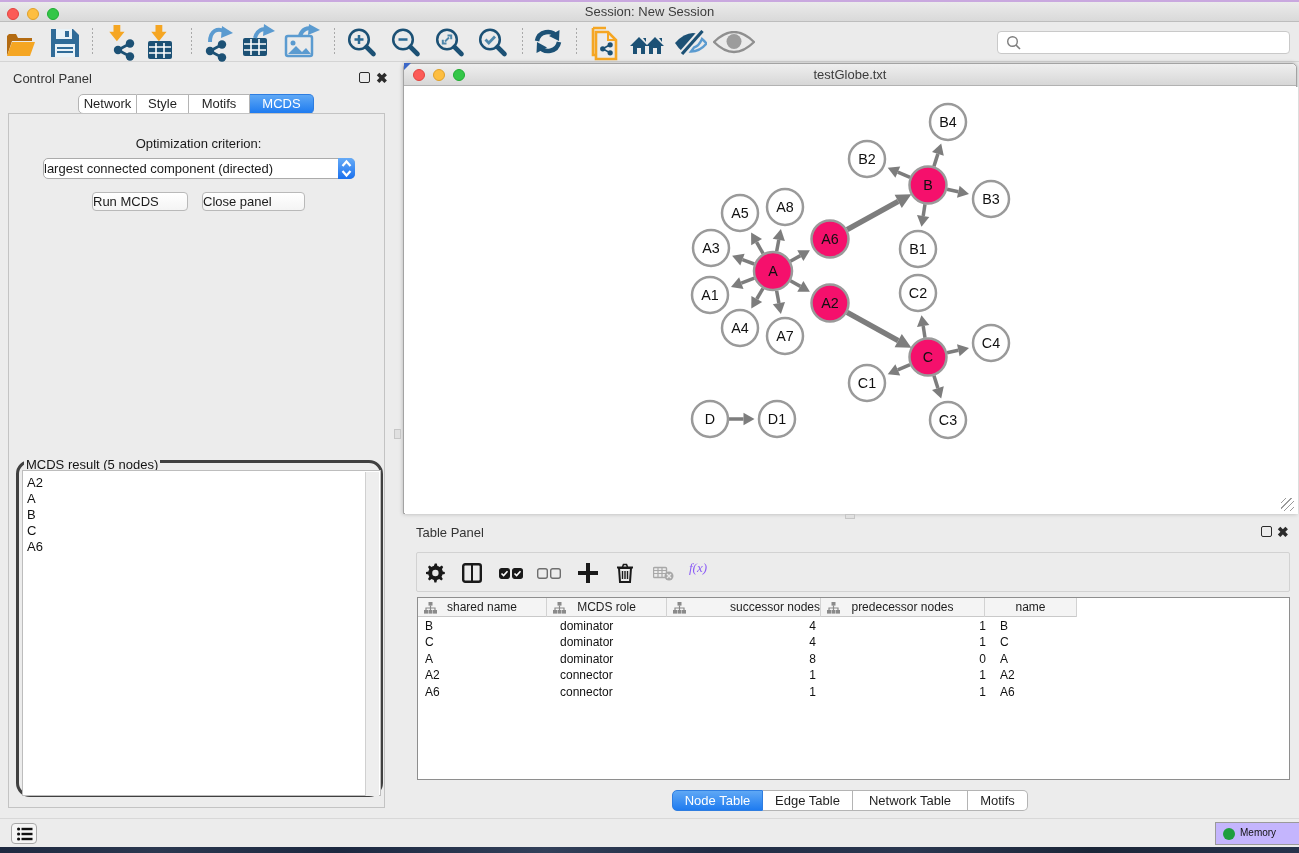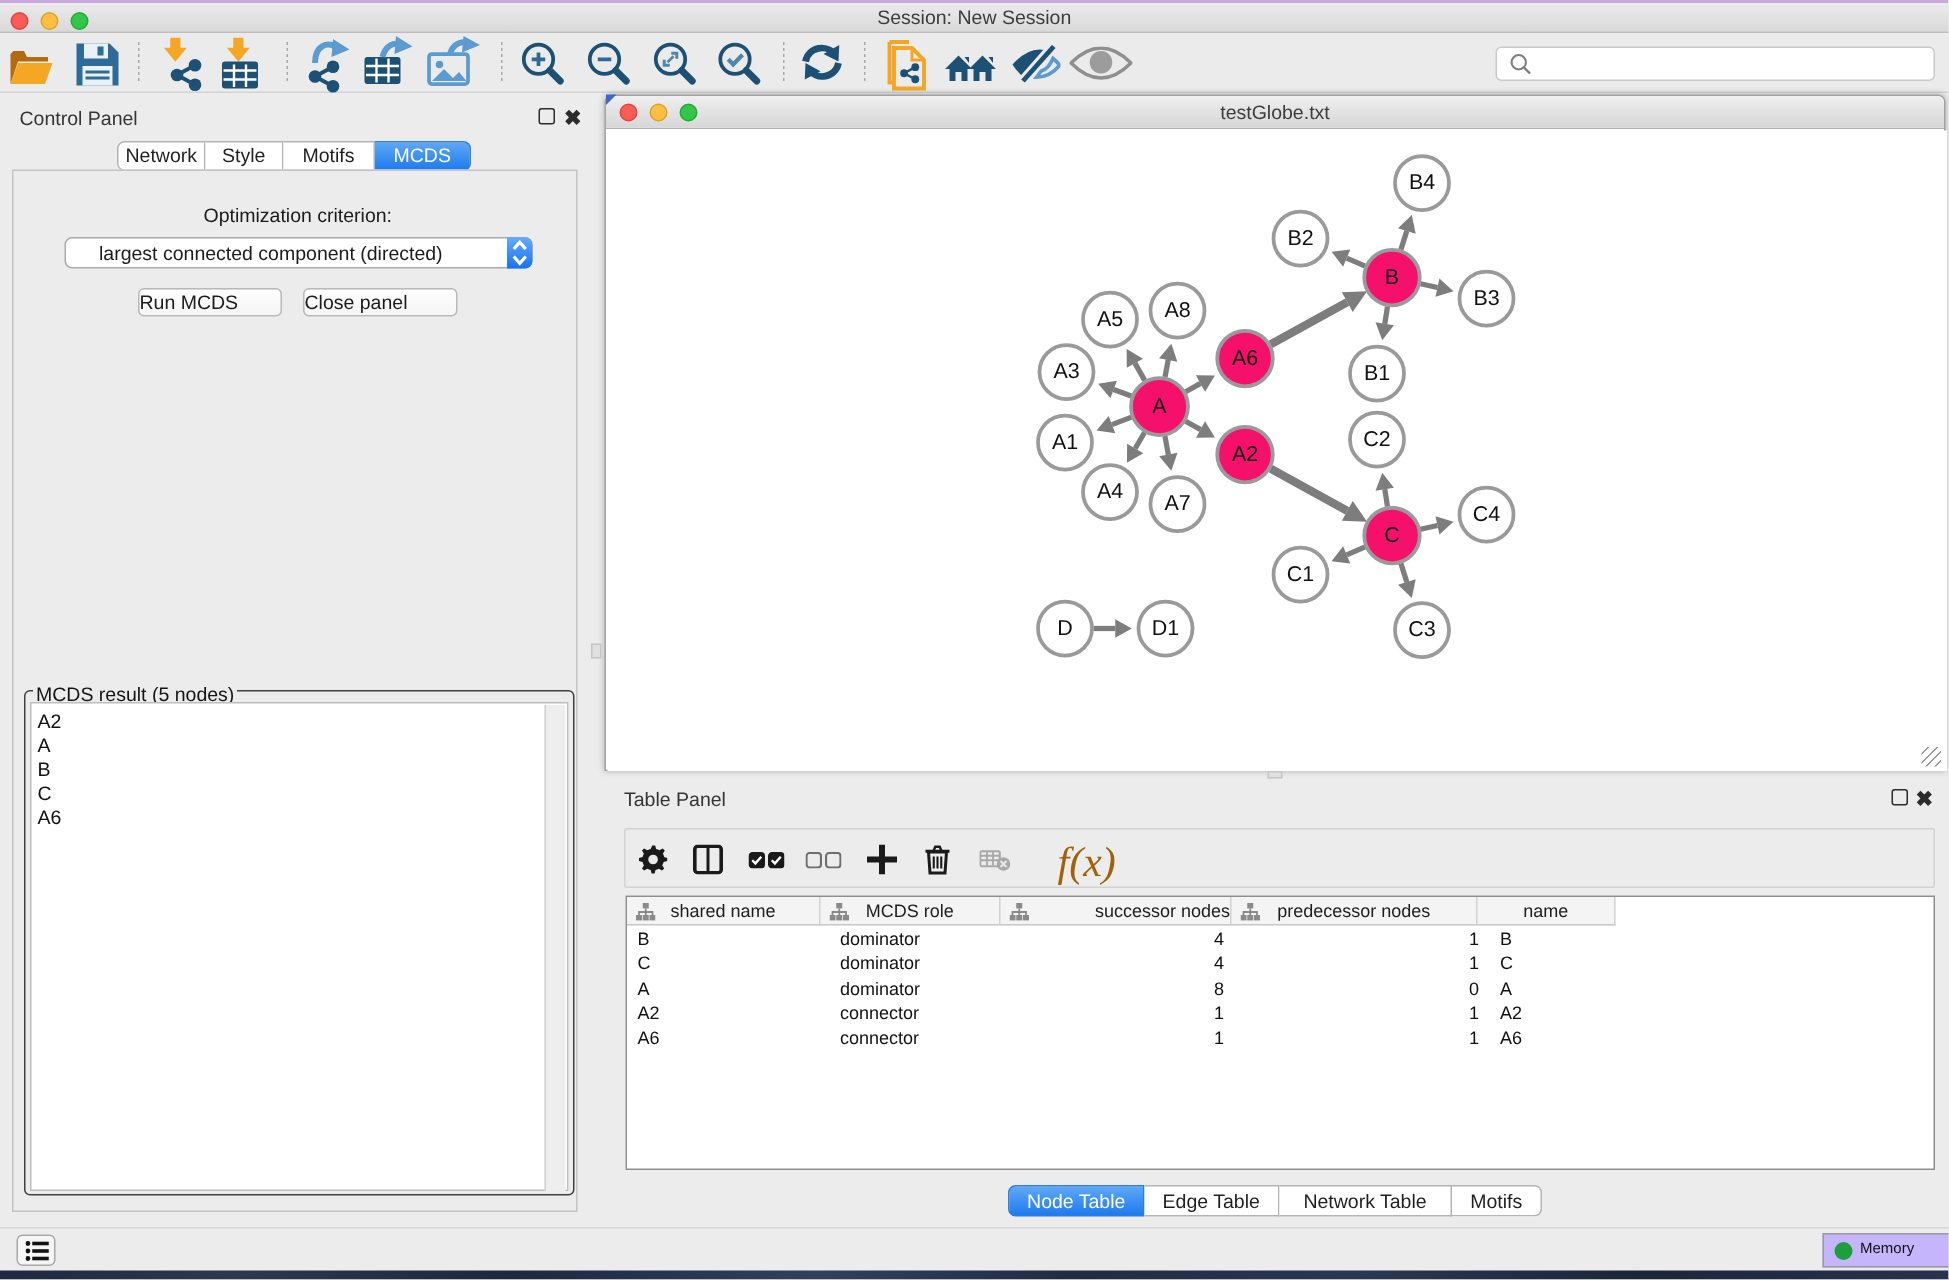--- a/index.html
+++ b/index.html
@@ -27,26 +27,26 @@
 #cp-close { left:376px; top:70px; font-size:14px; font-weight:bold; }
 .tabrow { position:absolute; display:flex; }
 .tab { font-size:13px; color:#1f1f1f; background:#fff; border:1px solid #b4b4b4; border-left:none;
   text-align:center; line-height:18px; height:20px; }
 .tab.first { border-left:1px solid #b4b4b4; border-radius:5px 0 0 5px; }
 .tab.last { border-radius:0 5px 5px 0; }
 .tab.sel { background:linear-gradient(#5fa8f5,#1e7bf0); color:#fff; border-color:#2e7de0; }
 #cp-panel { left:8px; top:113px; width:377px; height:695px; border:1px solid #c3c3c3; background:#ececec; }
 #optlabel { left:0; top:136px; width:397px; text-align:center; font-size:13px; color:#1b1b1b; }
 #combo { left:43px; top:158px; width:312px; height:21px; background:#fff; border:1px solid #ababab;
-  border-radius:5px; font-size:13px; color:#1b1b1b; line-height:19px; padding-left:22px; }
+  border-radius:5px; font-size:13px; color:#1b1b1b; line-height:19px; padding-left:0; }
 #combo .stepper { position:absolute; right:-1px; top:-1px; width:17px; height:21px; border-radius:0 5px 5px 0;
   background:linear-gradient(#66abf7,#1a70ee); }
 .btn { position:absolute; height:19px; background:linear-gradient(#ffffff,#f4f4f4); border:1px solid #b9b9b9;
   border-radius:4px; font-size:13px; color:#1b1b1b; text-align:left; line-height:17px; }
-#fieldset { left:16px; top:460px; width:367px; height:337px; border:1px solid #404040; border-radius:4px; }
+#fieldset { left:16px; top:460px; width:367px; height:337px; border:3px solid #404040; border-radius:14px; }
 #fieldset .legend { position:absolute; left:5px; top:-6px; background:#ececec; padding:0 2px; font-size:13px; color:#141414; }
 #fieldset .list { position:absolute; left:3px; top:7px; width:359px; height:326px; background:#fff; border:1px solid #bdbdbd; }
 #fieldset .scroll { position:absolute; right:1px; top:1px; width:14px; height:324px; background:#eeeeee; border-left:1px solid #d0d0d0; }
 #fieldset .list .li { font-size:13px; color:#111; margin-left:4px; height:16px; line-height:16px; }
 
 
 #netwin { left:403px; top:63px; width:894px; height:451px; background:#fff; border:1px solid #a3a3a3;
   border-radius:5px 5px 0 0; box-shadow:0 0 4px rgba(0,0,0,.25); }
 #nettitle { position:absolute; left:0; top:0; width:100%; height:22px; background:linear-gradient(#efefef,#d7d7d7);
   border-bottom:1px solid #b2b2b2; border-radius:5px 5px 0 0; }
@@ -361,21 +361,21 @@
       <path d="M1 4.5 H17" stroke="#1a1a1a" stroke-width="2"></path>
       <path d="M6.5 4 L7.5 1.5 L10.5 1.5 L11.5 4" fill="none" stroke="#1a1a1a" stroke-width="1.6"></path>
       <path d="M6.5 8 V16 M9 8 V16 M11.5 8 V16" stroke="#1a1a1a" stroke-width="1.4"></path>
     </svg>
     <svg style="position:absolute;left:236px;top:12px;" width="21" height="16" viewBox="0 0 21 16" xmlns="http://www.w3.org/2000/svg">
       <rect x="0.5" y="2.5" width="13" height="10" rx="1" fill="none" stroke="#a8a8a8" stroke-width="1.4"></rect>
       <path d="M1 5.5 H13 M1 8.5 H13 M5 3 V12 M9 3 V12" stroke="#a8a8a8" stroke-width="1.2"></path>
       <circle cx="16" cy="11" r="4.5" fill="#a8a8a8"></circle>
       <path d="M14 9 L18 13 M18 9 L14 13" stroke="#e9e9e9" stroke-width="1.4"></path>
     </svg>
-    <div style="position:absolute;left:288px;top:7px;font-family:'Liberation Serif',serif;font-style:italic;font-size:28px;color:#a16207;">f(x)</div>
+    <div style="position:absolute;left:272px;top:7px;font-family:'Liberation Serif',serif;font-style:italic;font-size:13px;color:#8b5cf6;">f(x)</div>
   </div>
 <div class="abs" id="tablebox">
   <div id="thead">
     <div class="th" style="width:129px;"><svg width="13" height="12" viewBox="0 0 13 12" xmlns="http://www.w3.org/2000/svg" style="position:absolute;left:6px;top:4px;">
           <rect x="4.5" y="0" width="4" height="3.6" fill="#8a8a8a"></rect>
           <path d="M6.5 3.6 V6 M2 8 V6 H11 V8 M6.5 6 V8" stroke="#8a8a8a" stroke-width="1.2" fill="none"></path>
           <rect x="0" y="8" width="4" height="3.6" fill="#8a8a8a"></rect>
           <rect x="4.5" y="8" width="4" height="3.6" fill="#8a8a8a"></rect>
           <rect x="9" y="8" width="4" height="3.6" fill="#8a8a8a"></rect>
         </svg>shared name</div>

